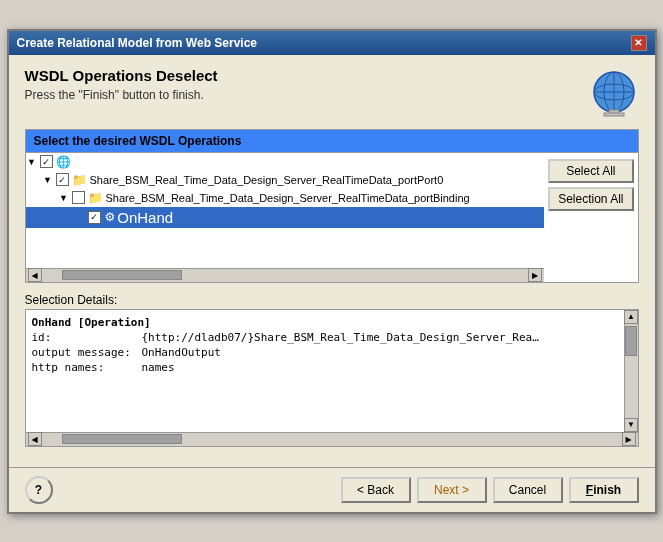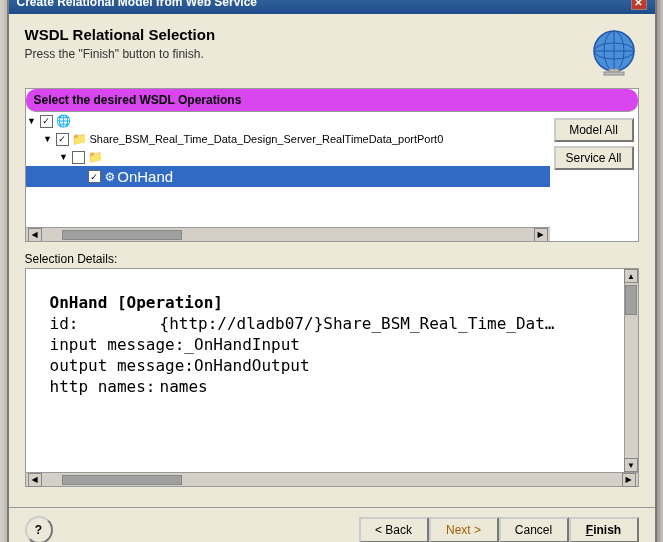--- a/index.html
+++ b/index.html
@@ -61,26 +61,25 @@
     .header-text p {
       font-size: 12px;
       color: #333;
     }
     .section-box {
       border: 1px solid #999;
       background: white;
       margin-bottom: 10px;
     }
     .section-title {
-      background: #d946ef;
+      background: #3b82f6;
       border-bottom: 1px solid #999;
       padding: 4px 8px;
       font-weight: bold;
       font-size: 12px;
-      border-radius: 10px;
     }
     .button-panel {
       display: flex;
       flex-direction: column;
       gap: 4px;
       padding: 6px 4px;
       justify-content: flex-start;
     }
     .tree-row {
       display: flex;
@@ -167,20 +166,21 @@
     .bottom-bar {
       display: flex;
       justify-content: space-between;
       align-items: center;
       padding: 8px 16px;
       border-top: 1px solid #999;
       background: #ece9d8;
     }
     .bottom-right {
       display: flex;
+      gap: 6px;
       align-items: center;
     }
     .btn-finish {
       padding: 4px 14px;
       border: 2px outset #ccc;
       background: #ece9d8;
       cursor: pointer;
       font-size: 12px;
     }
     .scrollbar-v-container {
@@ -207,23 +207,23 @@
       height: 30px;
       background: #a0a0a0;
       border: 1px solid #888;
       margin-top: 2px;
     }
     .details-with-scroll {
       display: flex;
     }
     .details-content {
       flex: 1;
-      padding: 24px;
+      padding: 6px;
       font-family: monospace;
-      font-size: 16px;
+      font-size: 11px;
       overflow: hidden;
     }
     .tree-with-buttons {
       display: flex;
     }
     .tree-scroll-area {
       flex: 1;
       overflow: hidden;
     }
   </style>
@@ -234,21 +234,21 @@
 
   <div class="title-bar">
     <span>Create Relational Model from Web Service</span>
     <div class="title-bar-close">✕</div>
   </div>
 
   <div class="content">
 
     <div class="header-section">
       <div class="header-text">
-        <h2>WSDL Relational Selection</h2>
+        <h2>WSDL Operations Deselect</h2>
         <p>Press the "Finish" button to finish.</p>
       </div>
 
       <svg width="50" height="50" viewBox="0 0 50 50">
         <circle cx="25" cy="25" r="20" fill="#4a90d9" stroke="#2255aa" stroke-width="1.5"></circle>
         <ellipse cx="25" cy="25" rx="10" ry="20" fill="none" stroke="#2255aa" stroke-width="1"></ellipse>
         <ellipse cx="25" cy="25" rx="20" ry="8" fill="none" stroke="#2255aa" stroke-width="1"></ellipse>
         <line x1="5" y1="25" x2="45" y2="25" stroke="#2255aa" stroke-width="1"></line>
         <line x1="25" y1="5" x2="25" y2="45" stroke="#2255aa" stroke-width="1"></line>
 
@@ -275,60 +275,57 @@
             <span class="checkbox checked">✓</span>
 
             <span style="font-size:12px;margin:0 2px;">📁</span>
             <span style="font-size:11px;">Share_BSM_Real_Time_Data_Design_Server_RealTimeData_portPort0</span>
           </div>
 
           <div class="tree-row" style="padding-left:32px;">
             <span class="toggle-arrow">▼</span>
             <span class="checkbox" style="background:white;"></span>
             <span style="font-size:12px;margin:0 2px;">📁</span>
+            <span style="font-size:11px;">Share_BSM_Real_Time_Data_Design_Server_RealTimeData_portBinding</span>
           </div>
 
           <div class="tree-row selected" style="padding-left:48px; background:#316ac5; color:white;">
             <span style="width:12px;"></span>
             <span class="checkbox checked" style="background:white; color:#000;">✓</span>
             <span style="font-size:12px;margin:0 2px;">⚙</span>
             <span style="font-size:15px;text-align:center;">OnHand</span>
           </div>
 
           <div style="height:40px;"></div>
 
           <div class="scrollbar-h">
             <div class="scrollbar-arrow">◀</div>
             <div class="scrollbar-thumb"></div>
             <div style="flex:1;"></div>
             <div class="scrollbar-arrow">▶</div>
           </div>
         </div>
 
         <div class="button-panel">
-          <button class="btn btn-sm">Model All</button>
-          <button class="btn btn-sm">Service All</button>
+          <button class="btn btn-sm">Select All</button>
+          <button class="btn btn-sm">Selection All</button>
         </div>
       </div>
     </div>
 
     <div style="font-size:12px;margin-bottom:2px;">Selection Details:</div>
     <div class="section-box" style="margin-bottom:8px;">
       <div class="details-with-scroll">
         <div class="details-content">
           <div class="details-row">
             <span style="font-weight:bold;">OnHand [Operation]</span>
           </div>
           <div class="details-row">
             <span class="details-label">id:</span>
             <span class="details-value" style="max-width:400px;overflow:hidden;text-overflow:ellipsis;white-space:nowrap;">        {http://dladb07/}Share_BSM_Real_Time_Data_Design_Server_RealTimeData_p</span>
-          </div>
-          <div class="details-row">
-            <span class="details-label">input message:</span>
-            <span class="details-value">   _OnHandInput</span>
           </div>
           <div class="details-row">
             <span class="details-label">output message:</span>
             <span class="details-value">  OnHandOutput</span>
           </div>
           <div class="details-row">
             <span class="details-label">http names:</span>
             <span class="details-value">     names</span>
           </div>
 

